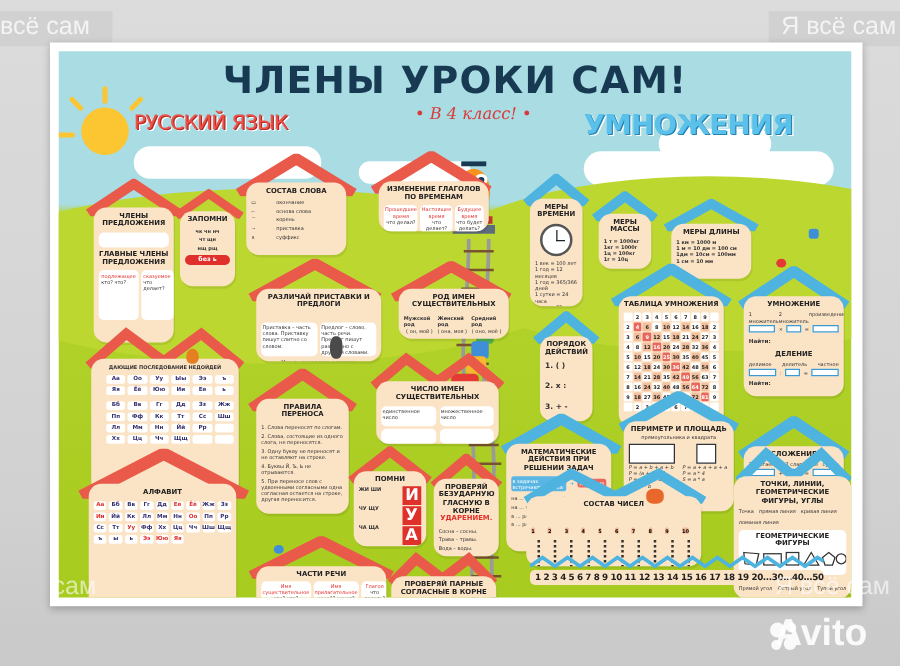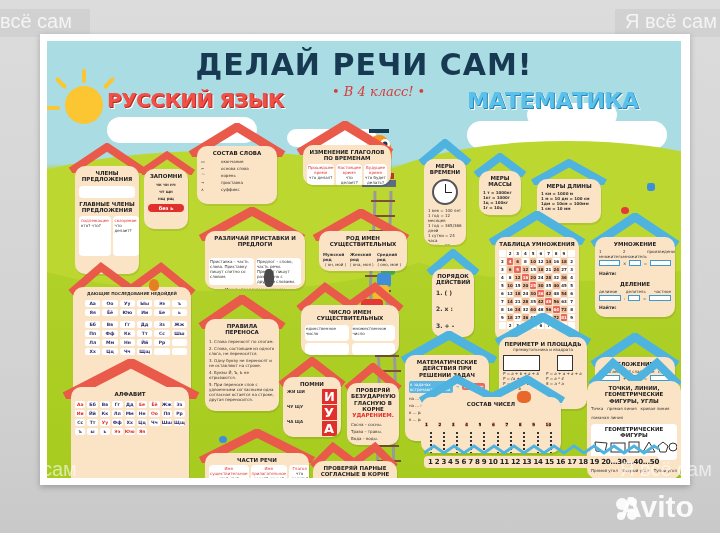--- a/index.html
+++ b/index.html
@@ -22,21 +22,21 @@
     background: linear-gradient(180deg, #a9dce3 0%, #a9dce3 28%, #b5d42c 30%, #a7cb1f 100%);
     overflow: hidden;
   }
   .hill { position: absolute; background: #bcd830; border-radius: 50%; }
   .title {
     position: absolute; left: 0; right: 0; top: 6px; text-align: center;
     font-family: "DejaVu Sans", sans-serif; font-weight: bold; font-size: 30px;
     color: #173a52; letter-spacing: 1px;
   }
   .subtitle { position: absolute; left: 285px; top: 43px; font-family: "DejaVu Serif", serif; font-style: italic; font-size: 13px; color: #d93a3a; }
-  .sec-rus { position: absolute; left: 60px; top: 47px; font-weight: bold; font-size: 20px; color: #f05048; text-shadow: 1px 1px 0 #b22a24, 2px 2px 0 #fff; letter-spacing: -0.5px; }
+  .sec-rus { position: absolute; left: 60px; top: 47px; font-weight: normal; font-size: 16px; color: #f05048; text-shadow: 1px 1px 0 #b22a24, 2px 2px 0 #fff; letter-spacing: -0.5px; }
   .sec-math { position: absolute; left: 420px; top: 47px; font-weight: bold; font-size: 22px; color: #5bc0ea; text-shadow: 1px 1px 0 #2585b5, 2px 2px 0 #fff; letter-spacing: -0.5px; }
   .cloud { position: absolute; background: #ffffff; border-radius: 40px; }
   .sun { position: absolute; left: 18px; top: 45px; width: 38px; height: 38px; border-radius: 50%; background: #fbc632; }
   .ray { position: absolute; background: #fbc632; width: 4px; height: 14px; border-radius: 2px; }
   .roof-svg { position: absolute; top: 0; left: 0; }
   .card {
     position: absolute; background: #fbe3c6; border-radius: 10px;
     box-shadow: 1px 2px 0 rgba(0,0,0,0.08);
     padding: 4px; overflow: hidden;
   }
@@ -88,24 +88,24 @@
 
   <div class="hill" style="left:-80px;top:110px;width:500px;height:140px;"></div>
   <div class="hill" style="left:300px;top:100px;width:440px;height:140px;"></div>
 
   <div class="sun"></div>
   <div class="ray" style="left:35px;top:28px;"></div>
   <div class="ray" style="left:60px;top:35px;transform:rotate(45deg);"></div>
   <div class="ray" style="left:12px;top:35px;transform:rotate(-45deg);"></div>
   <div class="ray" style="left:4px;top:60px;transform:rotate(-90deg);"></div>
 
-  <div class="title">ДЕЛАЙ РЕЧИ САМ!</div>
+  <div class="title">ЧЛЕНЫ УРОКИ САМ!</div>
   <div class="sec-rus">РУССКИЙ ЯЗЫК</div>
   <div class="subtitle">• В 4 класс! •</div>
-  <div class="sec-math">МАТЕМАТИКА</div>
+  <div class="sec-math">УМНОЖЕНИЯ</div>
 
   <div style="position:absolute;left:315px;top:88px;width:34px;height:44px;">
     <svg width="34" height="60" viewBox="0 0 34 60">
       <rect x="7" y="0" width="20" height="4" fill="#173a52"></rect>
       <ellipse cx="17" cy="24" rx="13" ry="18" fill="#f7931e"></ellipse>
       <ellipse cx="17" cy="30" rx="9" ry="12" fill="#1d4f6a"></ellipse>
       <circle cx="11" cy="15" r="5" fill="#fff"></circle>
         <circle cx="23" cy="15" r="5" fill="#fff"></circle>
       <circle cx="11" cy="15" r="2.5" fill="#173a52"></circle>
         <circle cx="23" cy="15" r="2.5" fill="#173a52"></circle>

